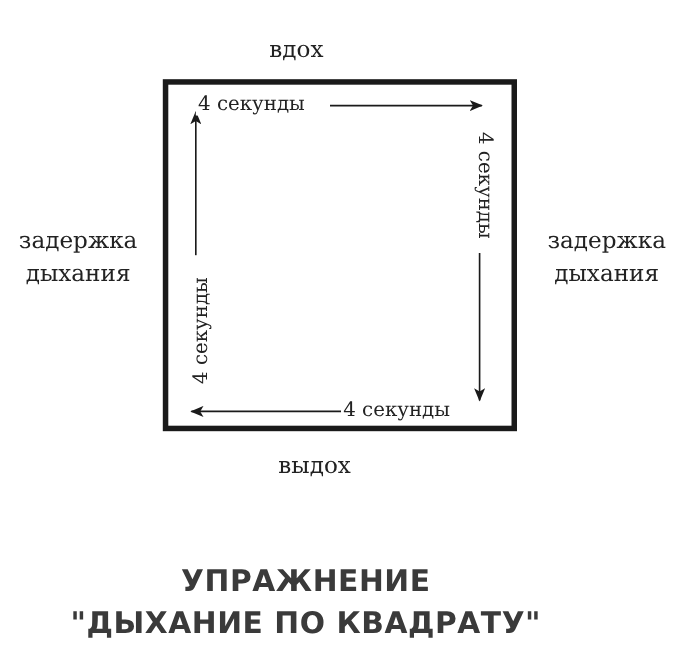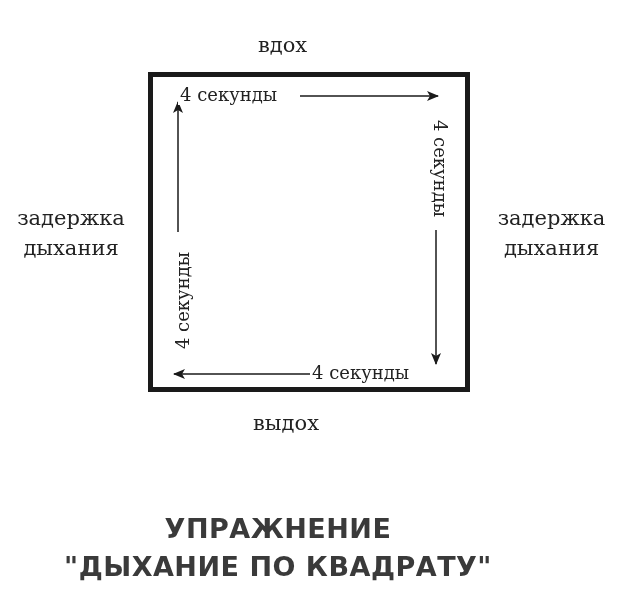--- a/index.html
+++ b/index.html
@@ -1,19 +1,19 @@
 <!DOCTYPE html>
 <html><head>
   <meta charset="utf-8">
   <style>
     html, body { margin: 0; padding: 0; background: #ffffff; }
     body { width: 619px; height: 600px; position: relative; overflow: hidden; }
     .serif { font-family: "DejaVu Serif", "Liberation Serif", serif; color: #222222; }
     .label { position: absolute; font-size: 21px; text-align: center; line-height: 30px; }
-    .top-label { left: 13px; width: 539px; top: 30px; }
+    .top-label { left: 0; width: 539px; top: 30px; }
     .bottom-label { left: 0; width: 572px; top: 408px; }
     .left-label { left: 0; width: 142px; top: 203px; }
     .right-label { left: 484px; width: 135px; top: 203px; }
     .square { position: absolute; left: 148px; top: 72px; width: 322px; height: 320px;
               border: 5px solid #1a1a1a; box-sizing: border-box; }
     .edge-text { position: absolute; font-size: 18px; white-space: nowrap; background: #fff; padding: 0 2px; }
     svg.arrows { position: absolute; left: 0; top: 0; }
     .title { position: absolute; left: 0; width: 556px; top: 510px; text-align: center;
              font-family: "DejaVu Sans", "Liberation Sans", sans-serif; font-weight: bold;
              color: #3a3a3a; font-size: 27px; line-height: 38px; letter-spacing: 0.5px; }

